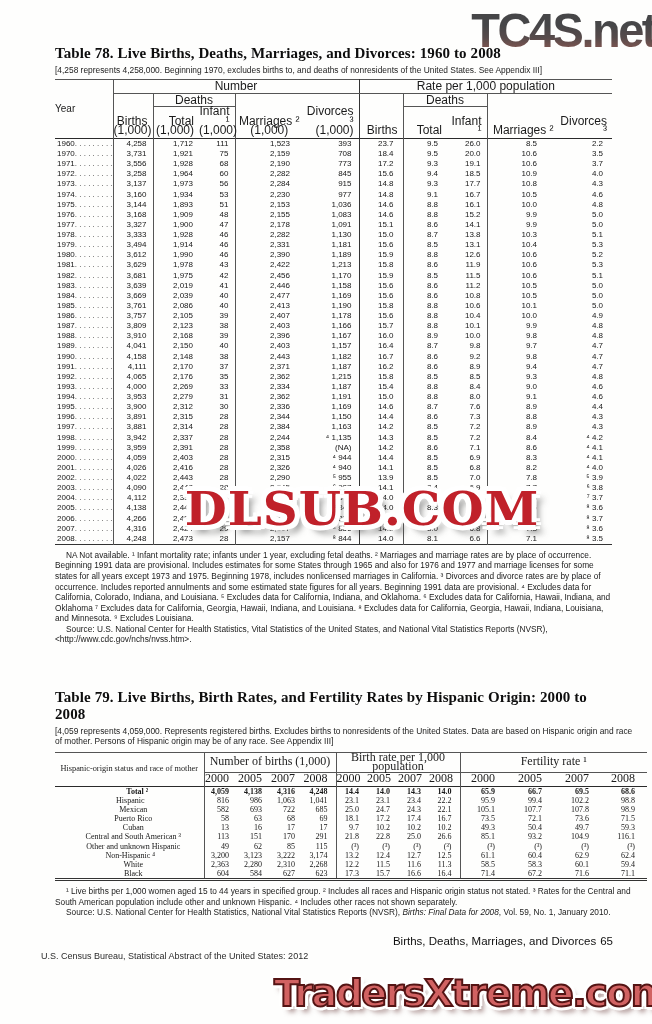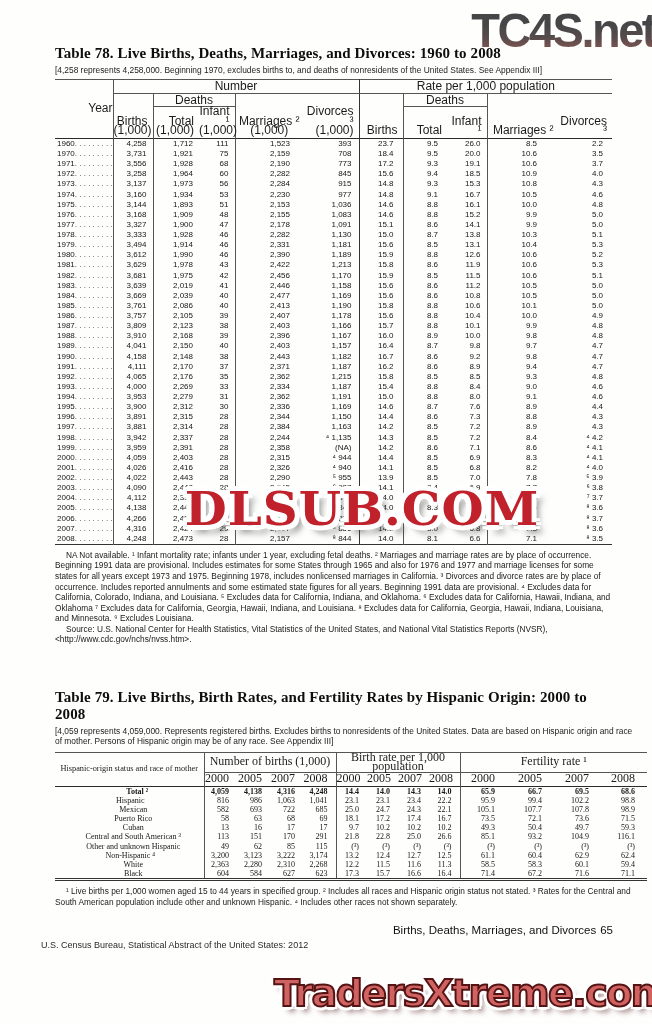--- a/index.html
+++ b/index.html
@@ -16,21 +16,21 @@
   table{border-collapse:collapse;table-layout:fixed;}
   th{font-weight:normal;font-size:12px;color:#1b1b1b;padding:0;}
   td{font-size:8px;color:#161616;padding:0;}
 
   
   .t78{width:557px;margin-top:4px;border-top:1px solid #555;border-bottom:1.5px solid #333;}
   .t78 thead th{line-height:9.5px;vertical-align:middle;}
   .t78 thead{border-bottom:1.8px solid #2a2a2a;}
   .t78 .grp{border-bottom:1px solid #555;text-align:center;height:13px;}
   .t78 .deaths{border-bottom:1px solid #555;text-align:center;height:12px;}
-  .t78 .th-year{text-align:right;font-size:12px;}
+  .t78 .th-year{text-align:left;font-size:10px;}
   .t78 .vbot{vertical-align:bottom;padding-bottom:2px;}
   .t78 .tr3 th{height:24px;}
   .t78 .ar{text-align:right;padding-right:5px;}
   .t78 .ac{}
   .bl{border-left:1px solid #555;}
   .blh{border-left:1.2px solid #333;}
   .t78 tbody td{height:10.12px;line-height:10.12px;white-space:nowrap;}
   .num{text-align:right;padding-right:6px;}
   .c-ma{padding-right:13px;}
   .c-dv{padding-right:7px;}
@@ -205,21 +205,21 @@
               <span>1973</span>
               <span class="leader"></span>
             </td>
             <td class="num bl c-b">3,137</td>
             <td class="num bl c-dt">1,973</td>
             <td class="num c-di">56</td>
             <td class="num bl c-ma">2,284</td>
             <td class="num c-dv">915</td>
             <td class="num blh c-rb">14.8</td>
             <td class="num bl c-rt">9.3</td>
-            <td class="num c-ri">15.3</td>
+            <td class="num c-ri">17.7</td>
             <td class="num bl c-rm">10.8</td>
             <td class="num c-rd">4.3</td>
           </tr>
           <tr>
             <td class="lbl">
               <span>1974</span>
               <span class="leader"></span>
             </td>
             <td class="num bl c-b">3,160</td>
             <td class="num bl c-dt">1,934</td>
@@ -1004,20 +1004,21 @@
             <td class="num g3 bl">71.4</td>
             <td class="num g3">67.2</td>
             <td class="num g3">71.6</td>
             <td class="num g3">71.1</td>
           </tr>
         </tbody>
     </table>
 
     <div class="fn" style="width:578px">
       <p>¹ Live births per 1,000 women aged 15 to 44 years in specified group. ² Includes all races and Hispanic origin status not stated. ³ Rates for the Central and South American population include other and unknown Hispanic. ⁴ Includes other races not shown separately.</p>
+      <p><span>Source: U.S. National Center for Health Statistics, National Vital Statistics Reports (NVSR), </span><i>Births: Final Data for 2008</i><span>, Vol. 59, No. 1, January 2010.</span></p>
     </div>
 
     <div class="page-head">
       <span>Births, Deaths, Marriages, and Divorces</span><span class="pgnum">65</span>
     </div>
     <div class="census-line">U.S. Census Bureau, Statistical Abstract of the United States: 2012</div>
 
   </div>
 
   <div class="wm-mid">DLSUB.COM</div>

